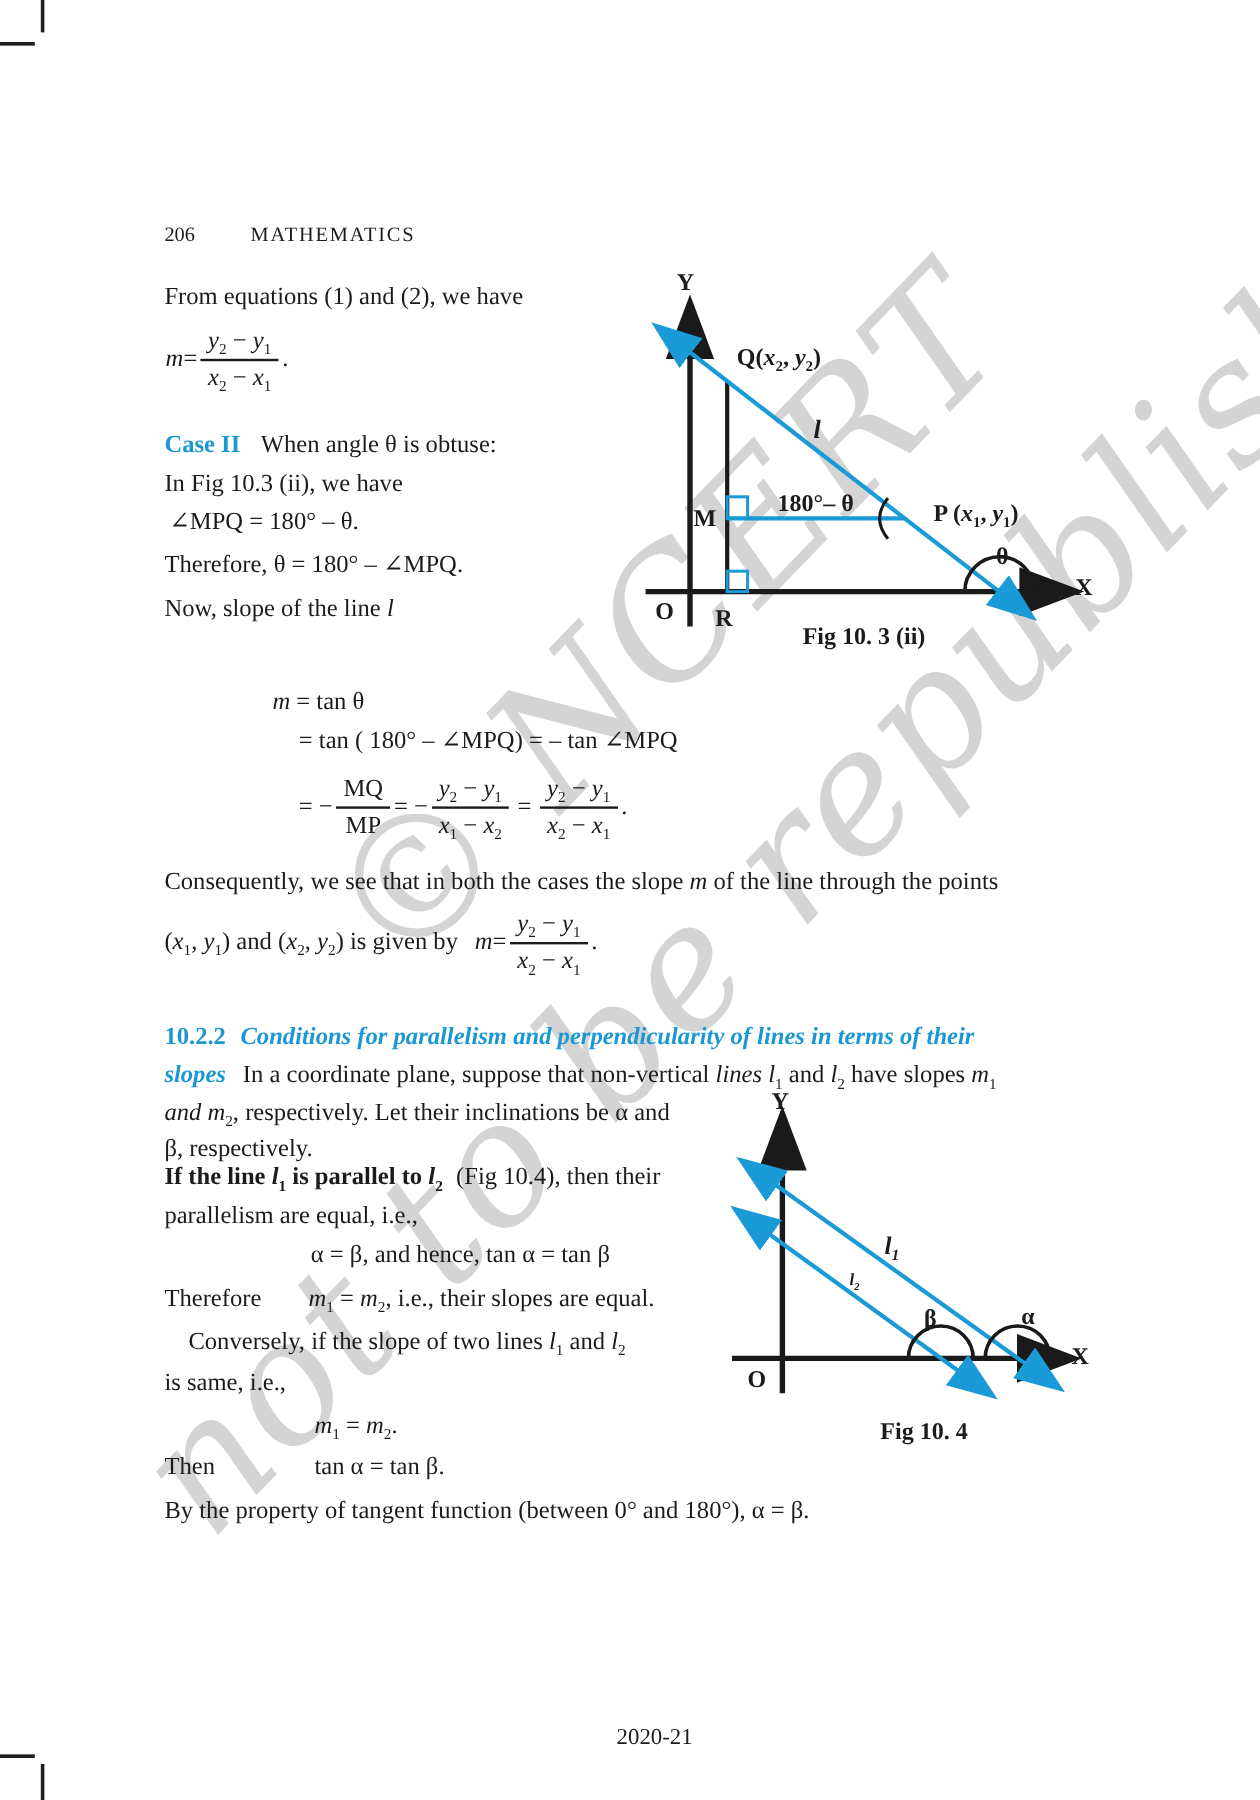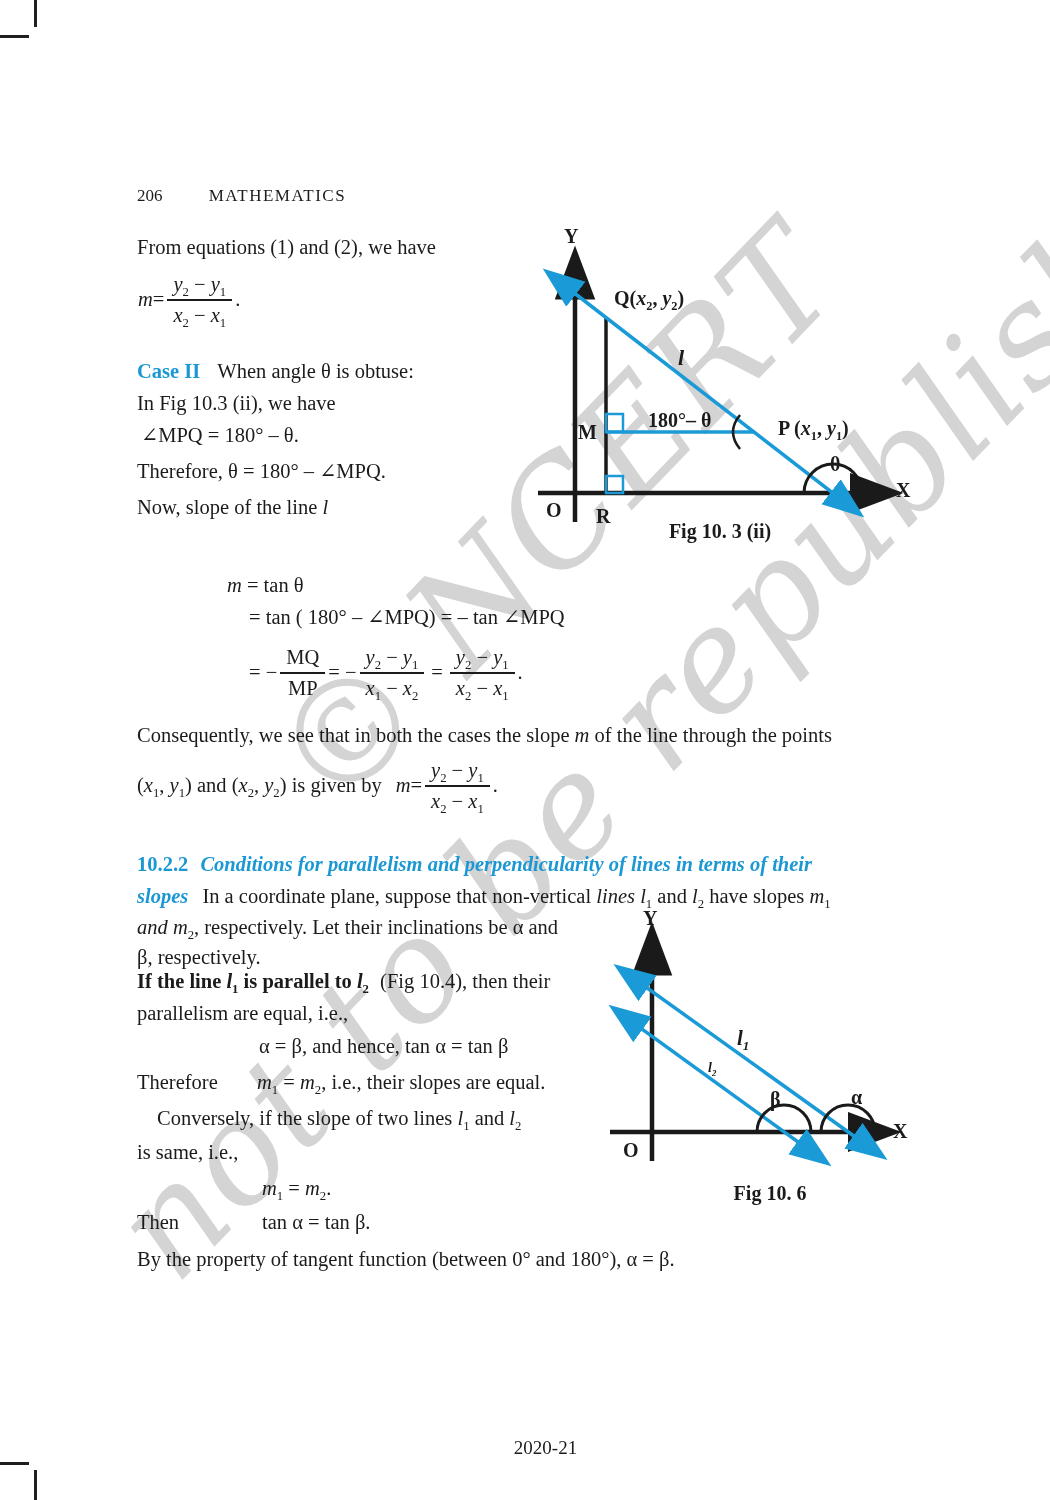--- a/index.html
+++ b/index.html
@@ -176,18 +176,18 @@
       <path d="M 162 227 A 27 27 0 0 1 216 227" fill="none" stroke="#1a1a1a" stroke-width="3"></path>
       <path d="M 226 227 A 27 27 0 0 1 280 227" fill="none" stroke="#1a1a1a" stroke-width="3"></path>
     </svg>
     <div class="figlbl" style="left:48px;top:2px;">Y</div>
     <div class="figlbl ital" style="left:142px;top:122px;font-size:21px;"><i>l</i><sub>1</sub></div>
     <div class="figlbl ital" style="left:113px;top:152px;font-size:14px;"><i>l</i><sub>2</sub></div>
     <div class="figlbl" style="left:175px;top:183px;">β</div>
     <div class="figlbl" style="left:256px;top:181px;">α</div>
     <div class="figlbl" style="left:28px;top:234px;">O</div>
     <div class="figlbl" style="left:298px;top:215px;">X</div>
-    <div class="figcap" style="left:85px;top:277px;width:180px;">Fig 10. 6</div>
+    <div class="figcap" style="left:85px;top:277px;width:180px;">Fig 10. 4</div>
   </div>
 
   <div class="footer" style="top:1437px;margin-left:41px;">2020-21</div>
 
 </div>
 
 </body></html>

